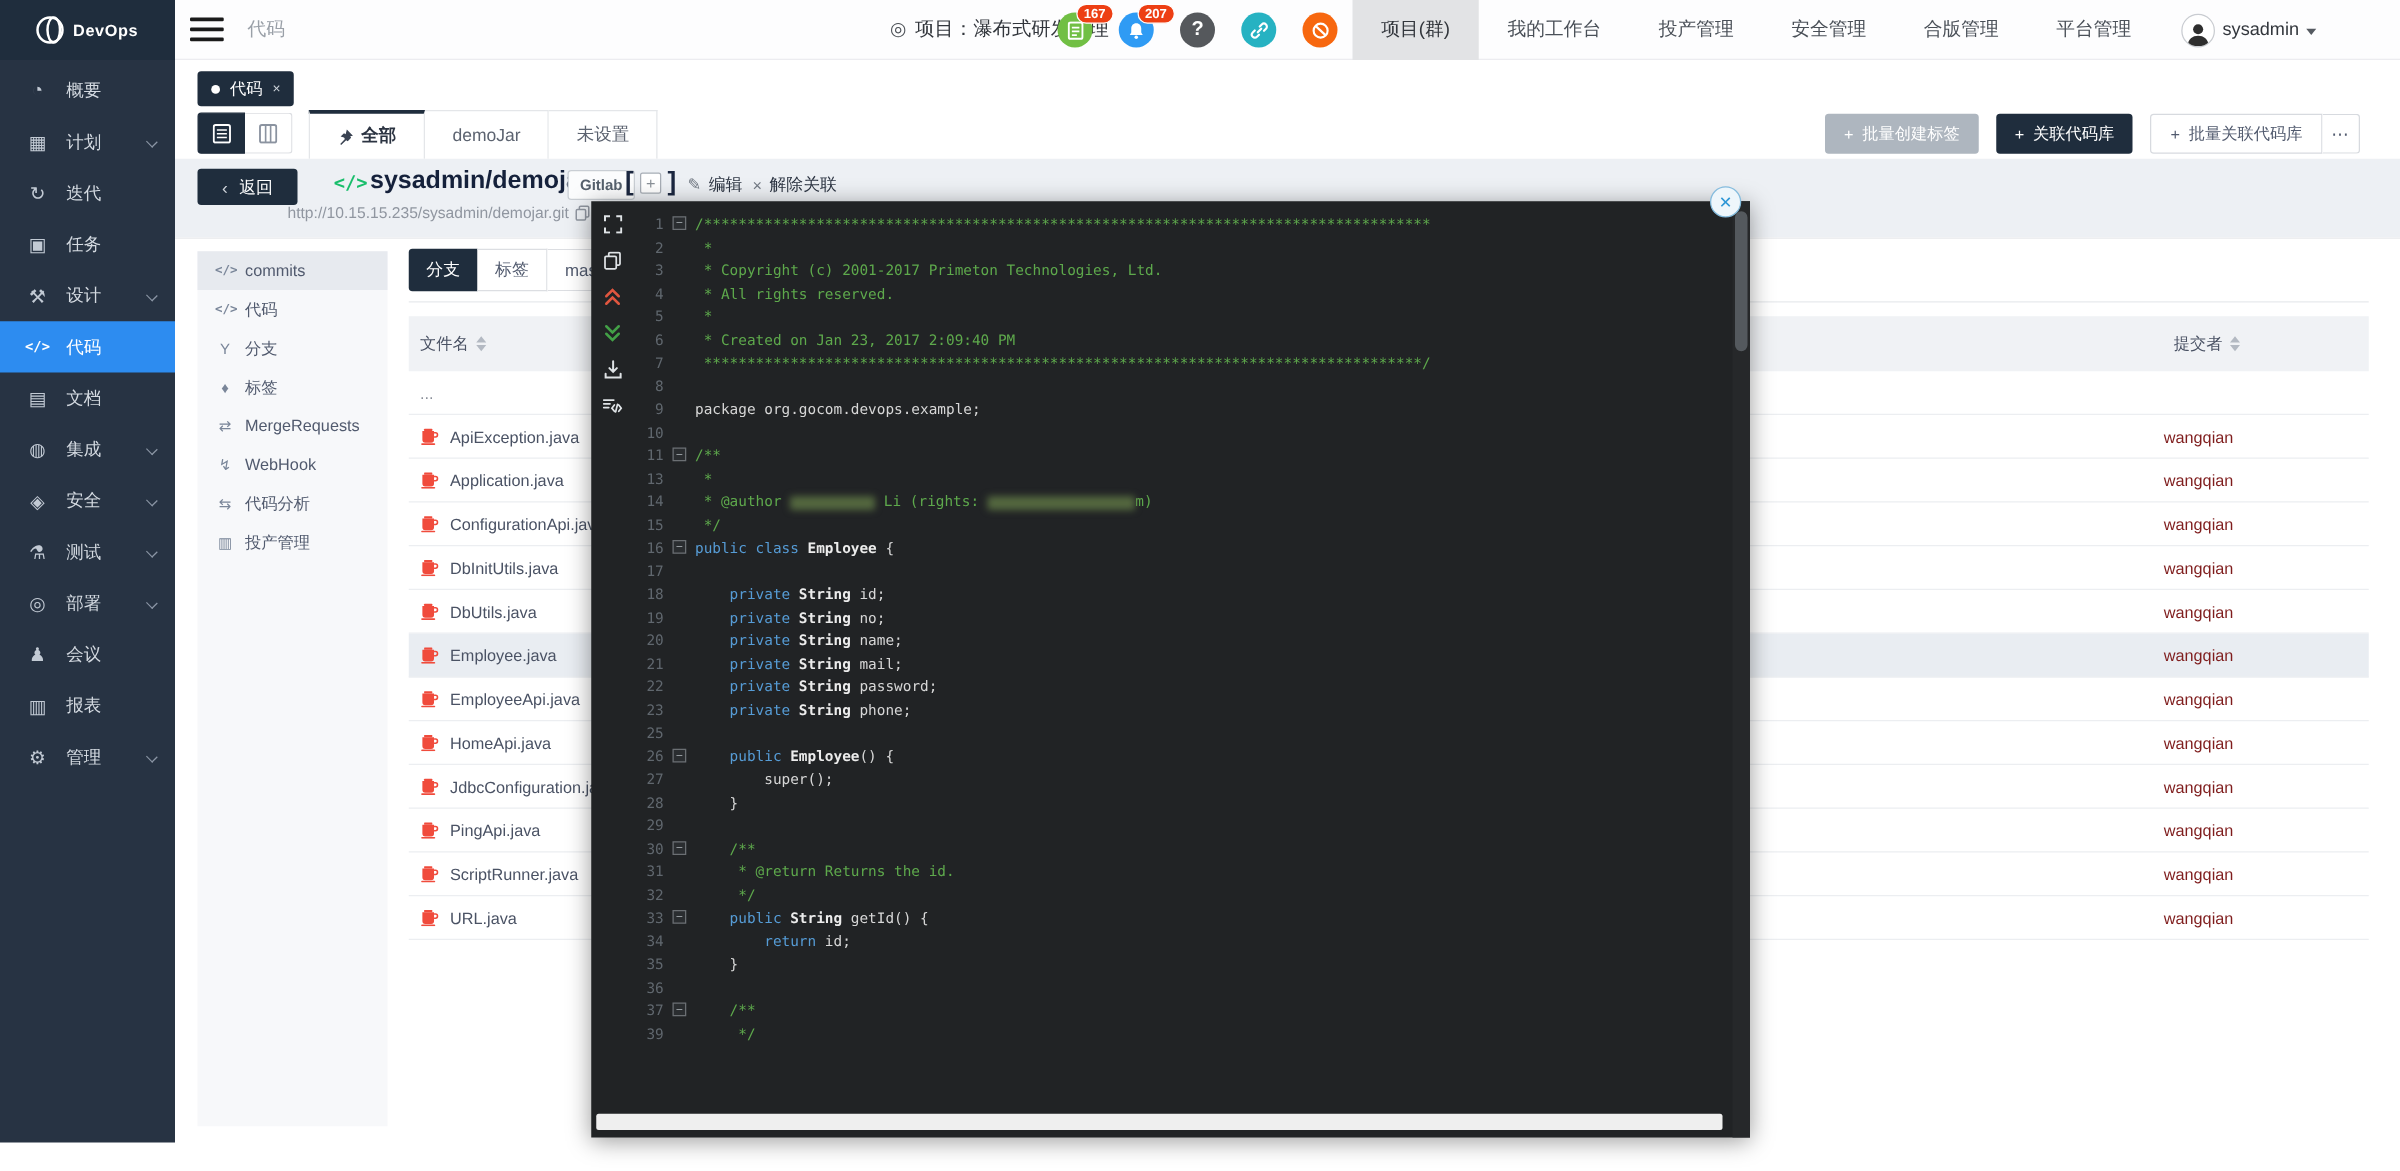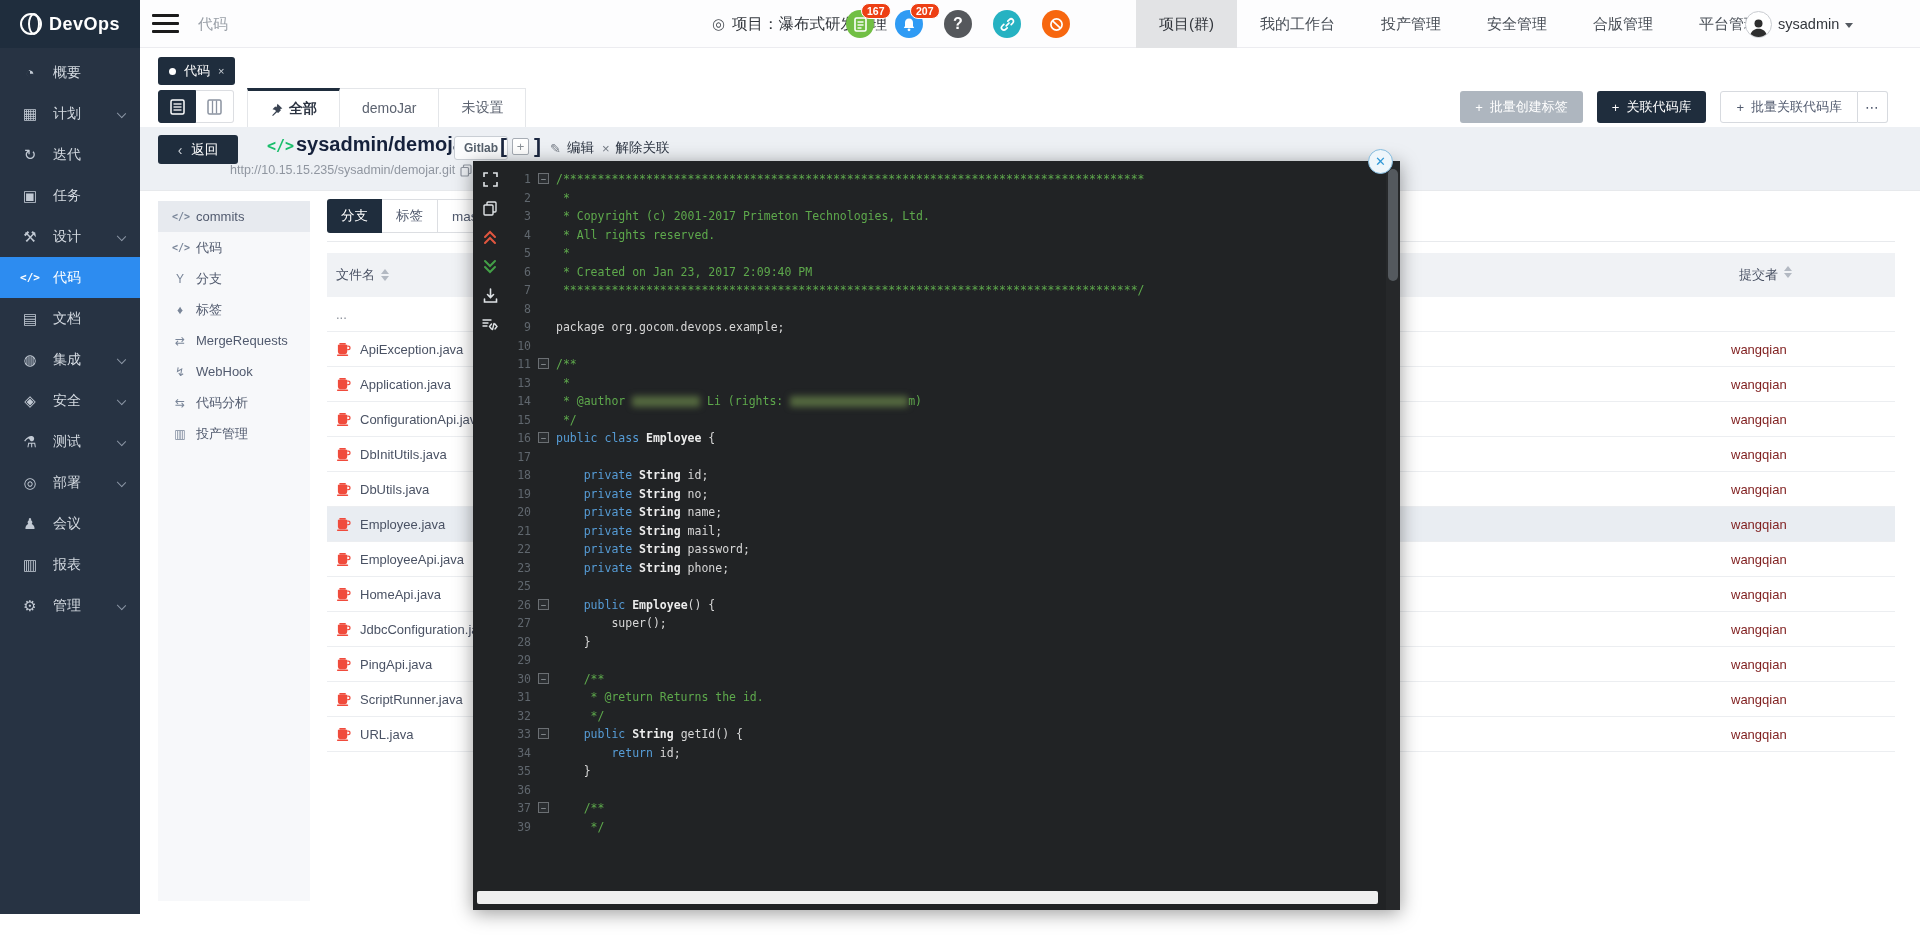--- a/index.html
+++ b/index.html
@@ -4,30 +4,30 @@
 <style>
   * { margin:0; padding:0; box-sizing:border-box; }
   html,body { background:#fff; }
   body { font-family:"Liberation Sans","DejaVu Sans",sans-serif; width:1920px; height:937px; position:relative; overflow:hidden; }
 
   
   .navbar { position:absolute; left:0; top:0; width:1920px; height:48px; background:#fdfdfe; border-bottom:1px solid #ececf0; z-index:20; }
   .logo-block { position:absolute; left:0; top:0; width:140px; height:48px; background:#1f2d3d; color:#fff; display:flex; align-items:center; justify-content:center; gap:7px; }
   .logo-mark { width:22px; height:22px; border:2.5px solid #fff; border-radius:50%; position:relative; }
   .logo-mark:before { content:""; position:absolute; left:6px; top:-2px; width:8px; height:18px; border:2.5px solid #fff; border-radius:50%; }
-  .logo-text { font-size:18px; font-weight:bold; letter-spacing:.5px; }
+  .logo-text { font-size:13px; font-weight:bold; letter-spacing:.5px; }
   .hamburger { position:absolute; left:152px; top:14px; width:27px; height:20px; cursor:pointer; }
   .hamburger i { display:block; height:3.4px; background:#1b1b1b; border-radius:1px; margin-bottom:4.4px; }
   .crumb { position:absolute; left:198px; top:0; line-height:48px; font-size:15px; color:#9aa0a8; }
   .project { position:absolute; left:712px; top:0; line-height:48px; font-size:15.5px; color:#32363c; }
   .project .eye { font-size:15px; color:#4a4f55; margin-right:7px; }
   .nav-icons { position:absolute; left:846px; top:0; height:48px; display:flex; align-items:center; gap:21px; }
   .icirc { width:28px; height:28px; border-radius:50%; position:relative; display:flex; align-items:center; justify-content:center; color:#fff; cursor:pointer; }
   .ibadge { position:absolute; top:-7px; left:15px; background:#ed3f14; color:#fff; font-size:10.5px; line-height:14px; padding:0 5px; border-radius:8px; border:1px solid #fff; font-weight:bold; }
-  .top-menu { position:absolute; left:1136px; top:0; height:48px; display:flex; }
+  .top-menu { position:absolute; left:1082px; top:0; height:48px; display:flex; }
   .menu-item { padding:0 23px; line-height:48px; font-size:15px; color:#4a5058; cursor:pointer; white-space:nowrap; }
   .menu-item.active { background:#e2e3e5; color:#32363c; }
   .user-box { position:absolute; left:1745px; top:0; height:48px; display:flex; align-items:center; gap:6px; cursor:pointer; }
   .avatar { width:27px; height:27px; border-radius:50%; border:1px solid #c9ccd1; background:#fff; display:flex; align-items:flex-end; justify-content:center; overflow:hidden; }
   .user-name { font-size:14.5px; color:#32363c; }
   .caret-down { width:0; height:0; border-left:4.5px solid transparent; border-right:4.5px solid transparent; border-top:5.5px solid #555a61; margin-top:2px; }
 
   
   .sidebar { position:absolute; left:0; top:48px; width:140px; height:866px; background:#273343; z-index:10; padding-top:4px; }
   .side-item { height:41px; display:flex; align-items:center; position:relative; cursor:pointer; }
@@ -88,21 +88,21 @@
   .file-toolbar { position:absolute; left:187px; top:8px; display:flex; }
   .ft-btn { height:34px; padding:0 14px; font-size:13.5px; display:flex; align-items:center; cursor:pointer; }
   .ft-branch { background:#1f2d3d; color:#fff; border-radius:3px 0 0 3px; }
   .ft-tag { background:#fff; color:#515a6e; border:1px solid #dcdee2; border-left:none; }
   .ft-select { background:#fff; color:#515a6e; border:1px solid #dcdee2; border-left:none; border-radius:0 3px 3px 0; width:64px; overflow:hidden; }
   .toolbar-sep { position:absolute; left:187px; top:50px; width:1568px; border-top:1px solid #e8eaed; }
 
   .file-table { position:absolute; left:187px; top:62px; width:1568px; }
   .t-head { height:44px; background:#f0f2f5; display:flex; align-items:center; position:relative; font-size:13px; color:#4a5264; }
   .t-head .h-file { margin-left:9px; display:flex; align-items:center; gap:6px; }
-  .t-head .h-committer { position:absolute; left:1412px; display:flex; gap:6px; }
+  .t-head .h-committer { position:absolute; left:1412px; display:flex; align-items:center; gap:6px; }
   .sorters { display:inline-flex; flex-direction:column; gap:2px; }
   .sorters i { width:0; height:0; border-left:4px solid transparent; border-right:4px solid transparent; display:block; }
   .sorters .up { border-bottom:5px solid #b3b9c2; }
   .sorters .dn { border-top:5px solid #b3b9c2; }
   .f-row { height:35px; display:flex; align-items:center; border-bottom:1px solid #eceef1; position:relative; font-size:13px; color:#4a5264; cursor:pointer; }
   .f-row.selected { background:#e9edf2; }
   .f-row .cup { width:15px; height:14px; margin-left:9px; flex:none; }
   .f-row .fname { margin-left:9px; }
   .f-row .dots { margin-left:9px; color:#8a8f99; }
   .f-row .committer { position:absolute; left:1404px; color:#7f1d1d; }

